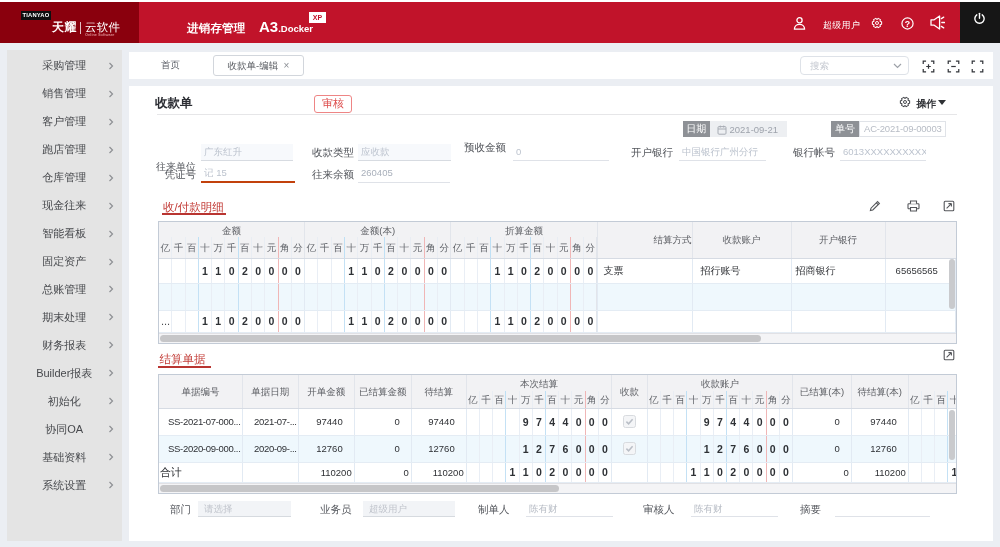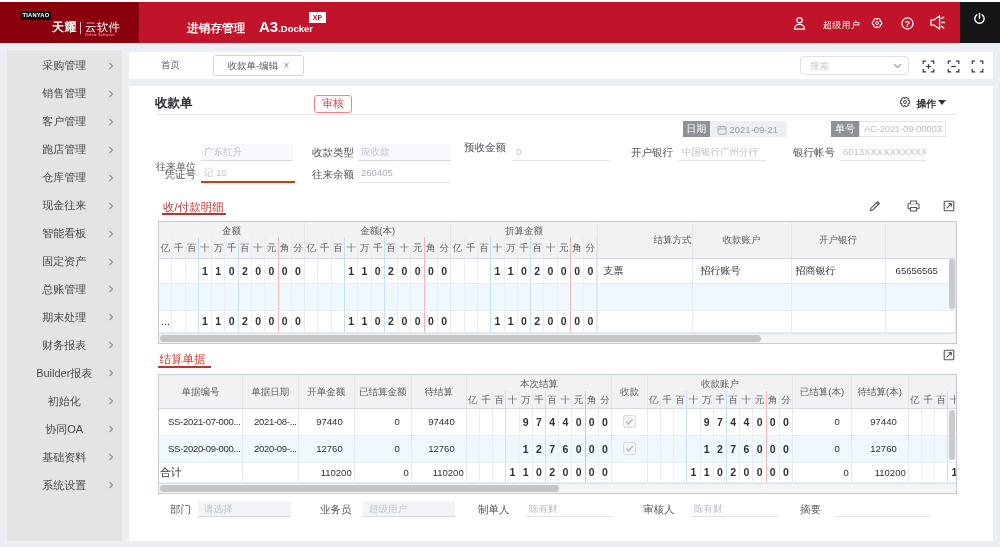--- a/index.html
+++ b/index.html
@@ -428,21 +428,21 @@
 <div class="trow">
           <div class="c" style="width:13.23px;height:17.7px;line-height:17.7px;border-right:1px solid #E9EDF3;font-size:9.5px;color:#5B5E64;text-align:center;">亿</div>
           <div class="c" style="width:13.23px;height:17.7px;line-height:17.7px;border-right:1px solid #E9EDF3;font-size:9.5px;color:#5B5E64;text-align:center;">千</div>
           <div class="c" style="width:13.23px;height:17.7px;line-height:17.7px;border-right:1px solid #BFE0F5;font-size:9.5px;color:#5B5E64;text-align:center;">百</div>
           <div class="c" style="width:13.23px;height:17.7px;line-height:17.7px;border-right:1px solid #E2E5EB;font-size:9.5px;color:#5B5E64;text-align:center;">十</div>
         </div>
       </div>
 </div>
 <div class="trow" style="height:27px;background:#fff;border-bottom:1px solid #E4ECF4">
 <div class="c" style="width:84px;border-right:1px solid #E2EAF3;line-height:26px;font-size:9.5px;color:#2E3034;padding-left:9px;letter-spacing:-.3px">SS-2021-07-000...</div>
-<div class="c" style="width:55.7px;border-right:1px solid #E2EAF3;line-height:26px;font-size:9.5px;color:#2E3034;padding-left:11px;letter-spacing:-.3px">2021-08-...</div>
+<div class="c" style="width:55.7px;border-right:1px solid #E2EAF3;line-height:26px;font-size:9.5px;color:#2E3034;padding-left:11px;letter-spacing:-.3px">2021-07-...</div>
 <div class="c" style="width:56px;border-right:1px solid #E2EAF3;line-height:26px;font-size:9.5px;color:#2E3034;text-align:right;padding-right:11px">97440</div>
 <div class="c" style="width:57px;border-right:1px solid #E2EAF3;line-height:26px;font-size:9.5px;color:#2E3034;text-align:right;padding-right:11px">0</div>
 <div class="c" style="width:55px;border-right:1px solid #E2EAF3;line-height:26px;font-size:9.5px;color:#2E3034;text-align:right;padding-right:11px">97440</div>
 <div class="c trow" style="width:145.53px;border-right:1px solid #E2EAF3">
         <div class="c" style="width:13.23px;height:26px;line-height:26px;border-right:1px solid #E9EEF5;font-size:10.5px;font-weight:700;color:#2E3135;text-align:center"></div>
         <div class="c" style="width:13.23px;height:26px;line-height:26px;border-right:1px solid #E9EEF5;font-size:10.5px;font-weight:700;color:#2E3135;text-align:center"></div>
         <div class="c" style="width:13.23px;height:26px;line-height:26px;border-right:1px solid #C4E1F5;font-size:10.5px;font-weight:700;color:#2E3135;text-align:center"></div>
         <div class="c" style="width:13.23px;height:26px;line-height:26px;border-right:1px solid #E9EEF5;font-size:10.5px;font-weight:700;color:#2E3135;text-align:center"></div>
         <div class="c" style="width:13.23px;height:26px;line-height:26px;border-right:1px solid #E9EEF5;font-size:10.5px;font-weight:700;color:#2E3135;text-align:center">9</div>
         <div class="c" style="width:13.23px;height:26px;line-height:26px;border-right:1px solid #C4E1F5;font-size:10.5px;font-weight:700;color:#2E3135;text-align:center">7</div>

